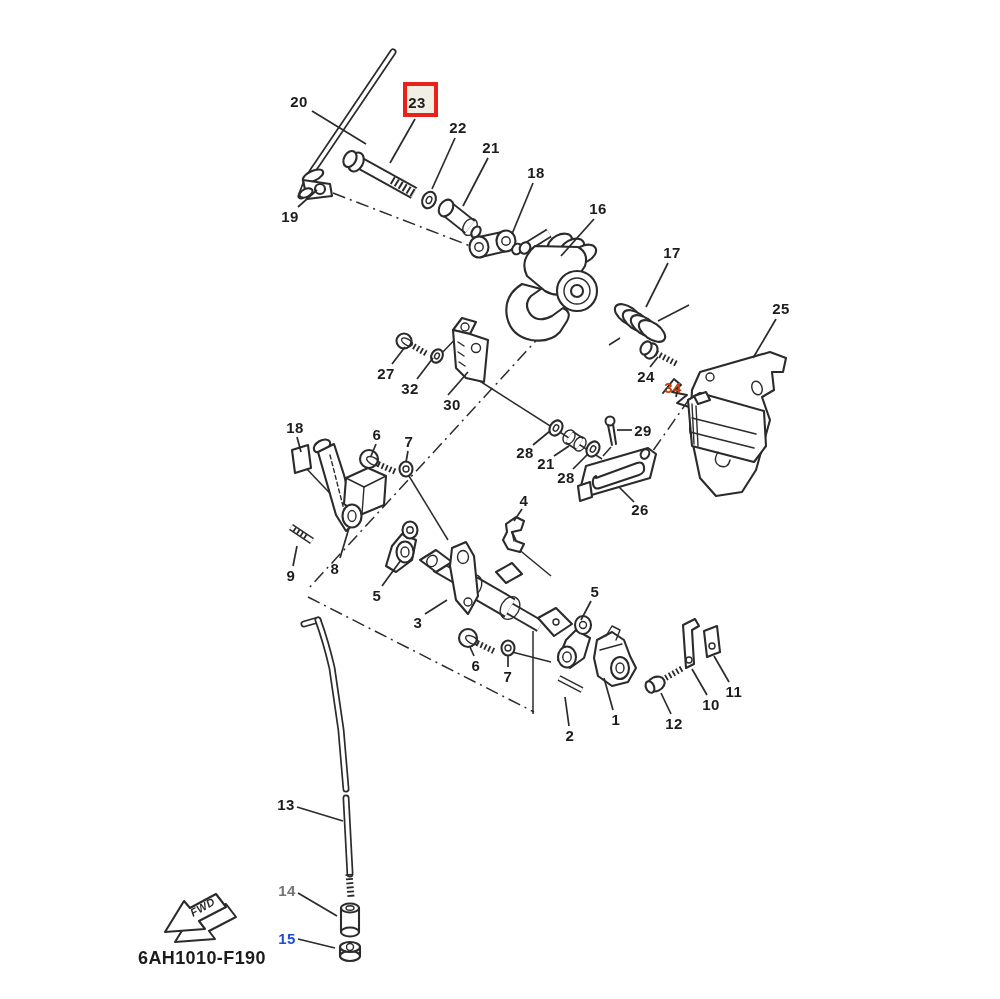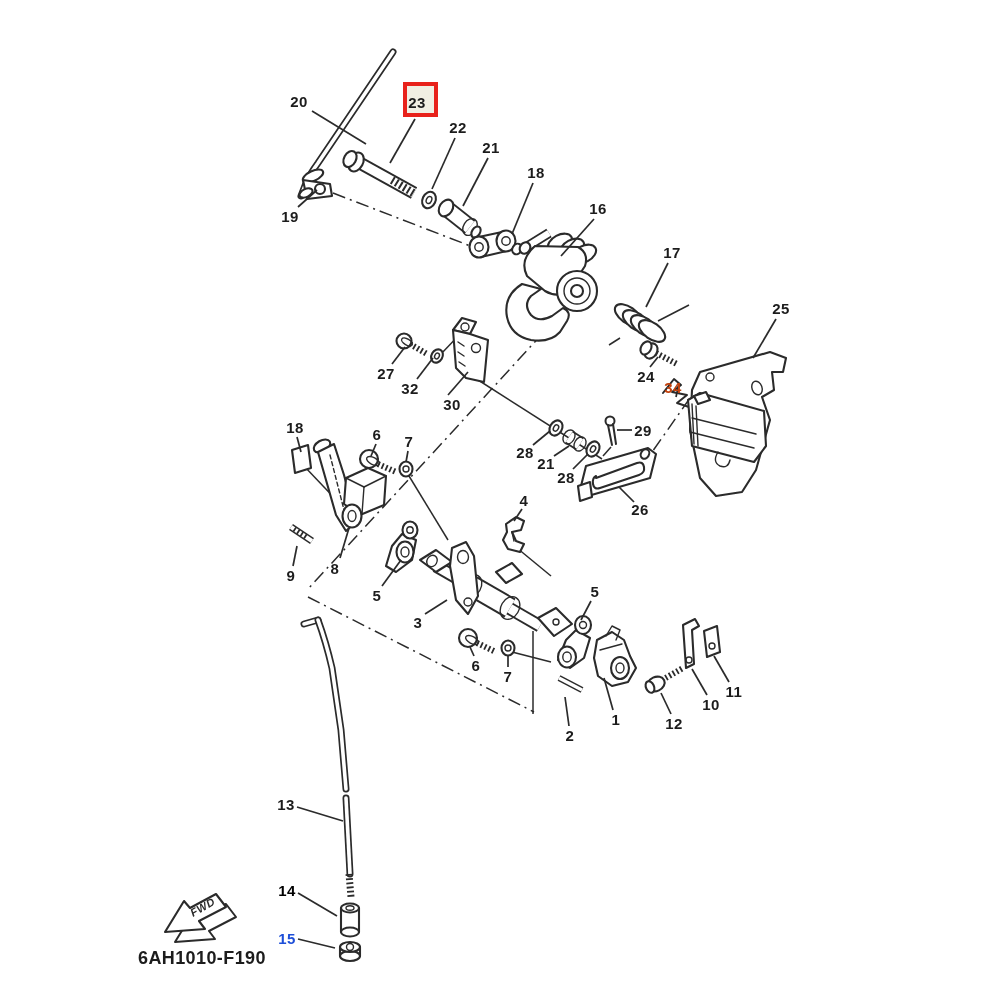--- a/index.html
+++ b/index.html
@@ -394,18 +394,18 @@
       <div class="part-label" style="left: 418px; top: 622px; color: rgb(28, 28, 28);">3</div>
       <div class="part-label" style="left: 595px; top: 591px; color: rgb(28, 28, 28);">5</div>
       <div class="part-label" style="left: 476px; top: 665px; color: rgb(28, 28, 28);">6</div>
       <div class="part-label" style="left: 508px; top: 676px; color: rgb(28, 28, 28);">7</div>
       <div class="part-label" style="left: 570px; top: 735px; color: rgb(28, 28, 28);">2</div>
       <div class="part-label" style="left: 616px; top: 719px; color: rgb(28, 28, 28);">1</div>
       <div class="part-label" style="left: 674px; top: 723px; color: rgb(28, 28, 28);">12</div>
       <div class="part-label" style="left: 711px; top: 704px; color: rgb(28, 28, 28);">10</div>
       <div class="part-label" style="left: 734px; top: 691px; color: rgb(28, 28, 28);">11</div>
       <div class="part-label" style="left: 286px; top: 804px; color: rgb(28, 28, 28);">13</div>
-      <div class="part-label" style="left: 287px; top: 890px; color: #000000;">14</div>
+      <div class="part-label" style="left: 287px; top: 890px; color: #737373;">14</div>
       <div class="part-label" style="left: 287px; top: 938px; color: #1d4ed8;">15</div>
     </div>
 
   <div class="diagram-code" style="left:138px;top:948px;">6AH1010-F190</div>
 </div>
 
 </body></html>

